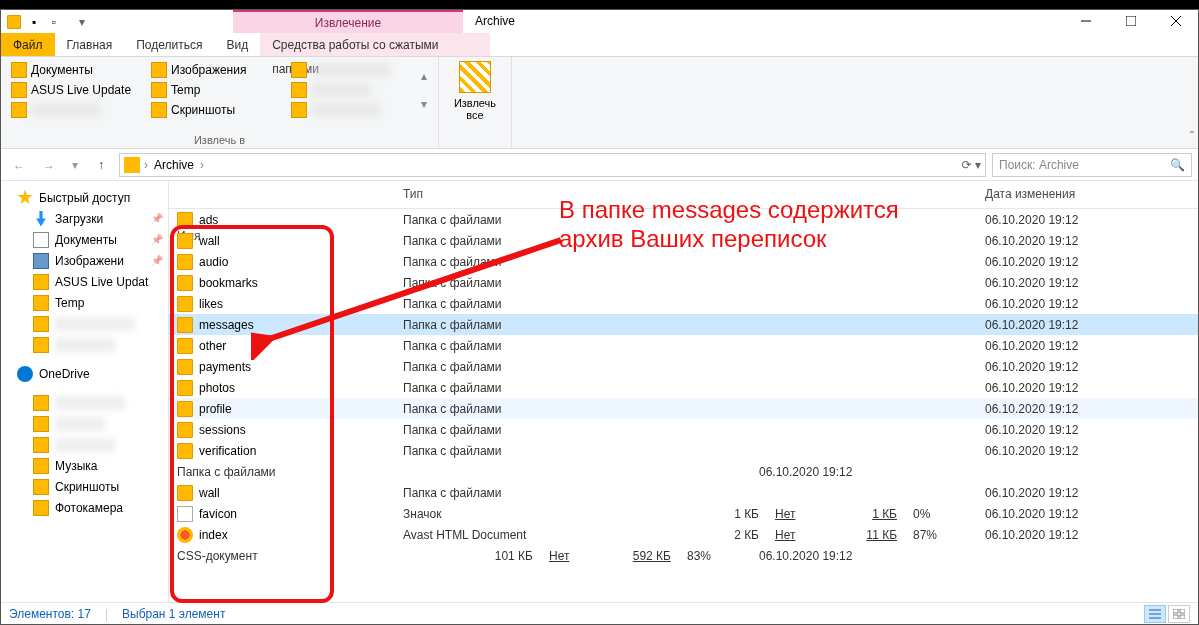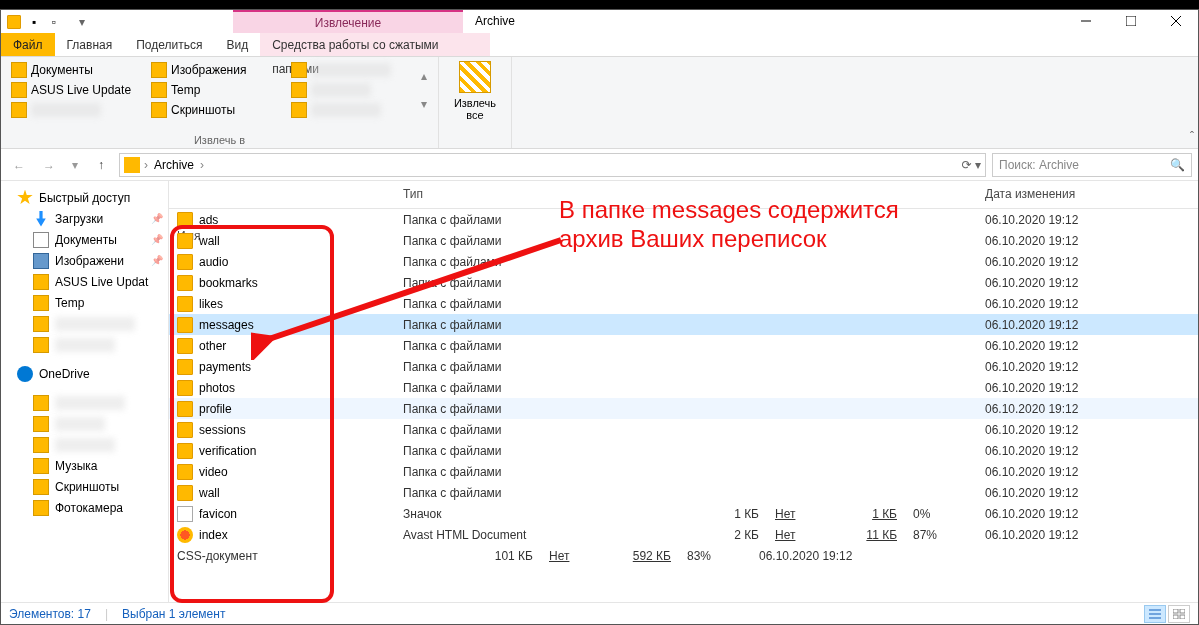--- a/index.html
+++ b/index.html
@@ -469,24 +469,20 @@
             <div class="cell c-type">Папка с файлами</div>
             <div class="cell c-szc"></div>
             <div class="cell c-szd" style="display:flex;justify-content:space-between">
               <span style="text-align:left"></span>
               <span></span>
             </div>
             <div class="cell c-ratio"></div>
             <div class="cell c-date">06.10.2020 19:12</div>
           </div>
           <div class="row">
-            <div class="cell c-name">
-              <span class="fic folder"></span>
-              <span>video</span>
-            </div>
             <div class="cell c-type">Папка с файлами</div>
             <div class="cell c-szc"></div>
             <div class="cell c-szd" style="display:flex;justify-content:space-between">
               <span style="text-align:left"></span>
               <span></span>
             </div>
             <div class="cell c-ratio"></div>
             <div class="cell c-date">06.10.2020 19:12</div>
           </div>
           <div class="row">

